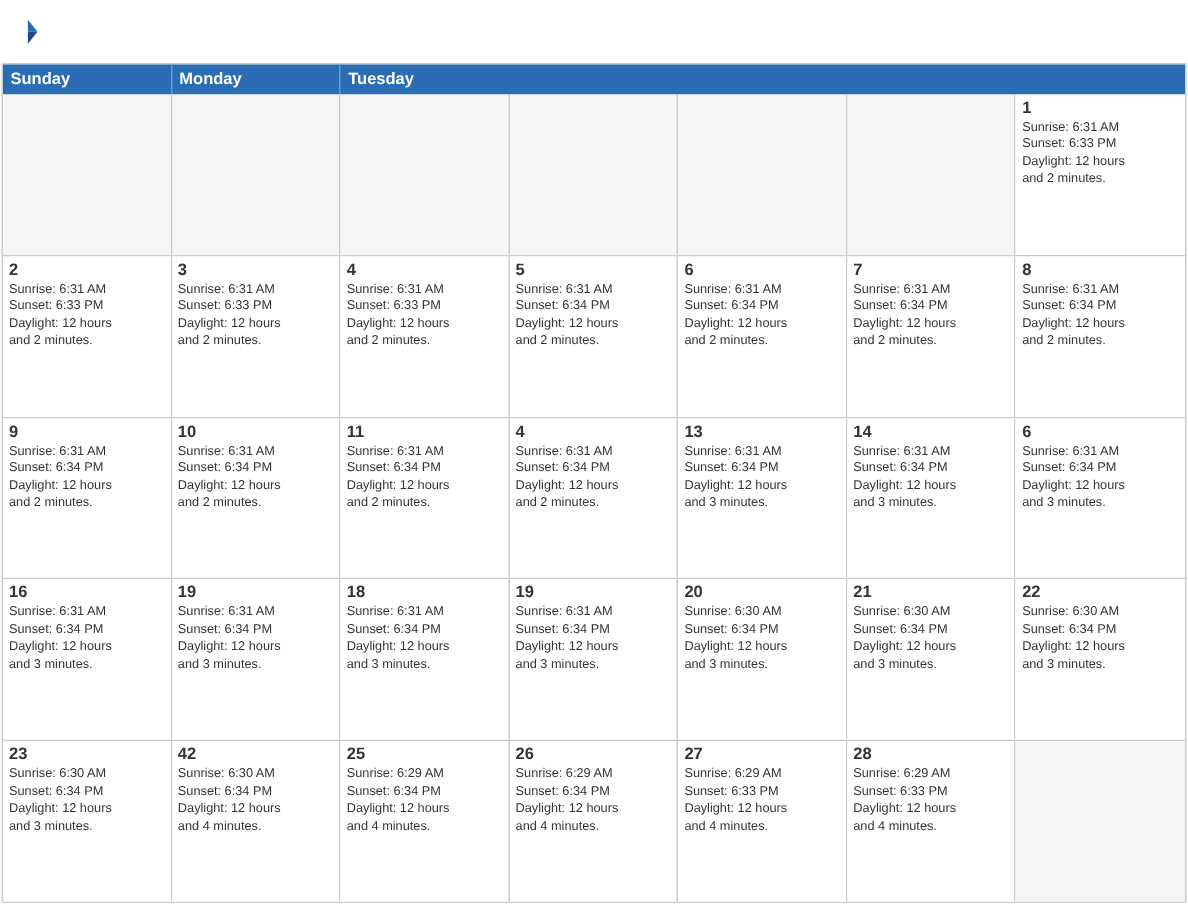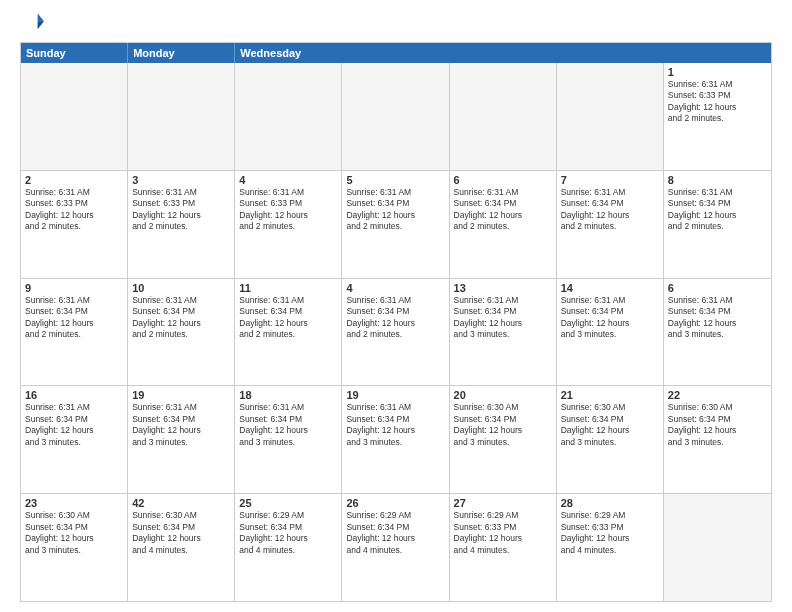--- a/index.html
+++ b/index.html
@@ -6,21 +6,21 @@
     body {
       font-family: Arial, sans-serif;
       background: #fff;
       width: 792px;
       height: 612px;
       overflow: hidden;
     }
     .page {
       width: 792px;
       height: 612px;
-      padding: 10px 20px;
+      padding: 10px 1px;
       display: flex;
       flex-direction: column;
     }
     .header {
       display: flex;
       justify-content: space-between;
       align-items: flex-start;
       margin-bottom: 8px;
     }
     .logo {
@@ -125,21 +125,21 @@
     <div class="title-block">
       <div class="month-title"></div>
       <div class="subtitle"></div>
     </div>
   </div>
 
   <div class="calendar">
     <div class="day-headers">
     <div class="day-header">Sunday</div>
         <div class="day-header">Monday</div>
-        <div class="day-header">Wednesday</div>
+        <div class="day-header">Tuesday</div>
       </div>
     <div class="weeks">
     <div class="week-row">
           <div class="day-cell empty"></div>
           <div class="day-cell empty"></div>
           <div class="day-cell empty"></div>
           <div class="day-cell empty"></div>
           <div class="day-cell empty"></div>
           <div class="day-cell empty"></div>
           <div class="day-cell">

